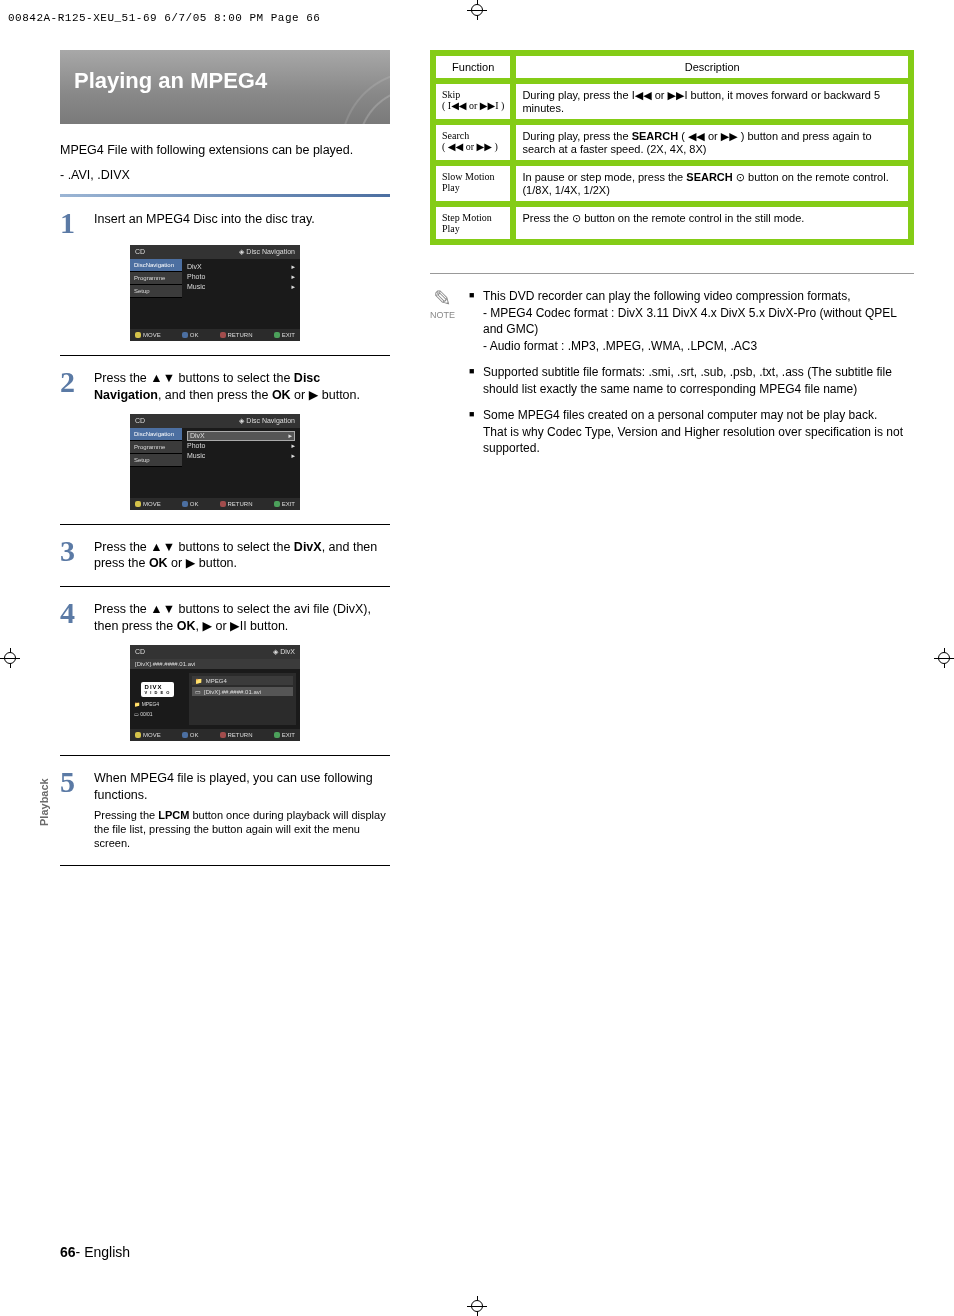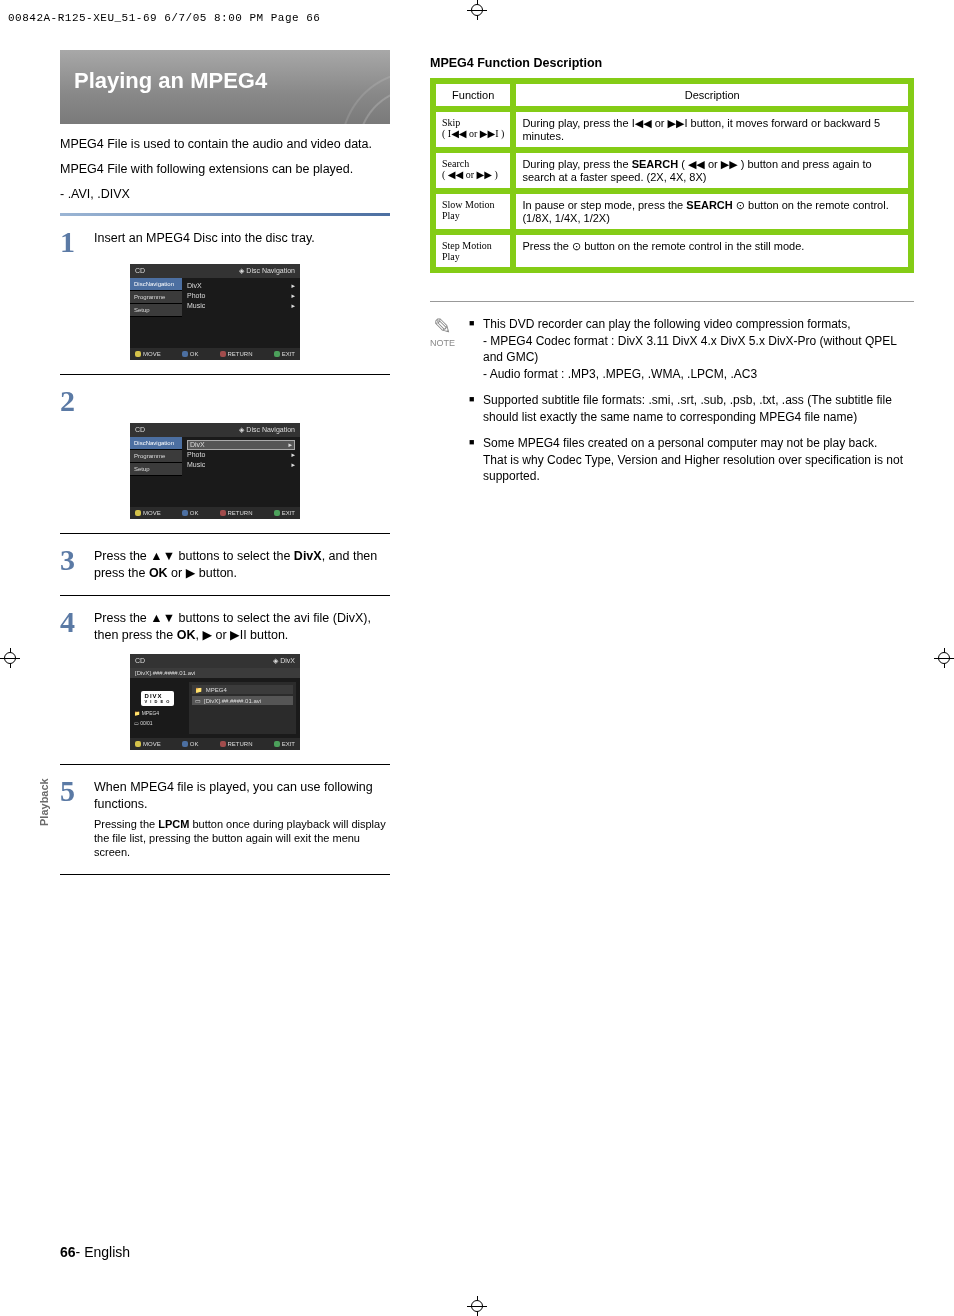--- a/index.html
+++ b/index.html
@@ -11,21 +11,21 @@
   .crop-mid-right { position: absolute; top: 50%; right: 0; transform: translateY(-50%); }
   .crop-mark { width: 20px; height: 20px; }
   .crop-mark::before, .crop-mark::after { content:''; position:absolute; background:#000; }
   .crop-mark::before { width:1px; height:20px; left:10px; top:0; }
   .crop-mark::after { width:20px; height:1px; left:0; top:10px; }
   .crop-mark .circ { position:absolute; width:12px; height:12px; border:1px solid #000; border-radius:50%; left:4px; top:4px; background:#fff;}
   .page { position: absolute; top: 50px; left: 60px; right: 40px; bottom: 40px; }
   .columns { display: flex; gap: 40px; }
   .col-left { width: 330px; }
   .col-right { flex: 1; }
-  .title-box { background: linear-gradient(180deg,#a8a8a8 0%, #888 60%, #7a7a7a 100%); color: #fff; padding: 18px 14px 30px 14px; font-size: 22px; font-weight: bold; position: relative; margin-bottom: 12px; }
+  .title-box { background: linear-gradient(180deg,#a8a8a8 0%, #888 60%, #7a7a7a 100%); color: #fff; padding: 18px 14px 30px 14px; font-size: 22px; font-weight: bold; position: relative; margin-bottom: 18px; }
   .title-box::after { content:''; position:absolute; right:0; bottom:0; width:140px; height:60px; background: radial-gradient(circle at 120% 140%, transparent 58px, rgba(255,255,255,0.18) 59px, rgba(255,255,255,0.18) 60px, transparent 61px), radial-gradient(circle at 120% 140%, transparent 75px, rgba(255,255,255,0.12) 76px, rgba(255,255,255,0.12) 77px, transparent 78px); }
   .intro { font-size: 12.5px; line-height: 1.35; margin-bottom: 8px; }
   .hr-grad { height: 3px; background: linear-gradient(90deg,#9bb5d4,#4c6fa1); margin: 10px 0 14px; }
   .step { display: flex; gap: 8px; margin: 8px 0 10px; }
   .step-num { font-size: 30px; font-weight: bold; color: #5b7aa5; line-height: 0.8; width: 26px; flex-shrink: 0; font-family: "Times New Roman", serif; }
   .step-text { font-size: 12.5px; line-height: 1.35; }
   .step-sub { font-size: 11px; line-height: 1.3; margin-top: 4px; }
   .thin-rule { border: none; border-top: 1px solid #000; margin: 14px 0 14px 0; }
   .osd { width: 170px; background: #1a1a1a; color: #ddd; font-size: 7px; margin: 8px 0 8px 70px; }
   .osd-top { display:flex; justify-content:space-between; padding:3px 5px; background:#333; }
@@ -82,21 +82,20 @@
     <span class="circ"></span>
   </div>
 
 <div class="page">
   <div class="side-tab">Playback</div>
 
   <div class="columns">
     <div class="col-left">
       <div class="title-box">Playing an MPEG4</div>
 
-      <p class="intro">MPEG4 File is used to contain the audio and video data.</p>
       <p class="intro">MPEG4 File with following extensions can be played.</p>
       <p class="intro">- .AVI, .DIVX</p>
 
       <div class="hr-grad"></div>
 
       <div class="step">
         <div class="step-num">1</div>
         <div class="step-text">Insert an MPEG4 Disc into the disc tray.</div>
       </div>
 
@@ -143,20 +142,23 @@
               <i class="bdot b-g"></i>
               <span>EXIT</span>
             </span>
         </div>
       </div>
 
       <hr class="thin-rule">
 
       <div class="step">
         <div class="step-num">2</div>
+        <div class="step-text">
+          <span>Press the </span><span class="sym">▲▼</span><span> buttons to select the </span><b>Disc Navigation</b><span>, and then press the </span><b>OK</b><span> or ▶ button.</span>
+        </div>
       </div>
 
       <div class="osd">
         <div class="osd-top">
             <span>CD</span>
             <span>◈ <span>Disc Navigation</span></span>
           </div>
         <div class="osd-body">
           <div class="osd-side">
             <div class="sel">DiscNavigation</div>
@@ -262,21 +264,20 @@
           <div class="step-sub">
             <span>Pressing the </span><b>LPCM</b><span> button once during playback will display the file list, pressing the button again will exit the menu screen.</span>
           </div>
         </div>
       </div>
 
       <hr class="thin-rule">
     </div>
 
     <div class="col-right">
-      <div class="right-h">MPEG4 Function Description</div>
       <table class="func">
         <tbody>
             <tr>
               <th style="width:78px;">Function</th>
               <th>Description</th>
             </tr>
         <tr>
           <td class="func-name"><span>Skip</span><br><span>( I◀◀ or ▶▶I )</span></td>
           <td><span>During play, press the </span><span class="sym">I◀◀  or  ▶▶I</span><span> button, it moves forward or backward 5 minutes.</span></td>
         </tr>

